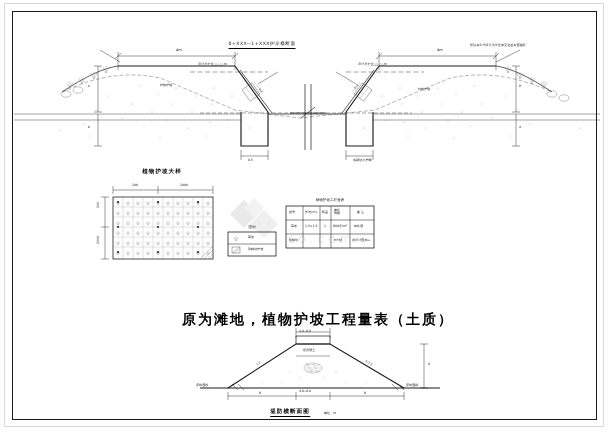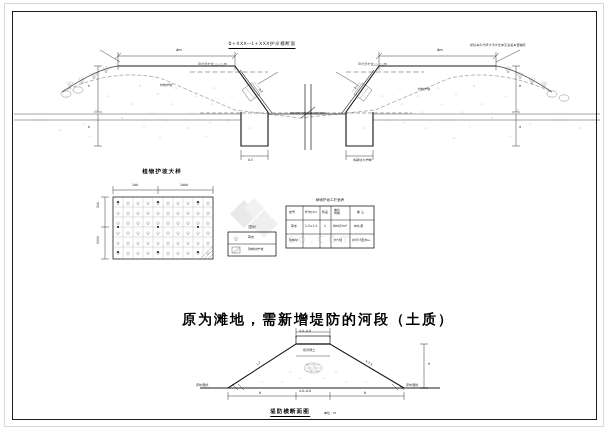--- a/index.html
+++ b/index.html
@@ -415,21 +415,21 @@
   <div class="t cn tiny" style="left:324px;top:225px;">1</div>
   <div class="t cn tiny" style="left:333px;top:225px;">800元/m²</div>
   <div class="t cn tiny" style="left:354px;top:225px;">绿化用</div>
 
   <div class="t cn tiny" style="left:289px;top:239px;">预制块</div>
   <div class="t cn tiny" style="left:305px;top:239px;"></div>
   <div class="t cn tiny" style="left:324px;top:239px;"></div>
   <div class="t cn tiny" style="left:334px;top:239px;">m²/块</div>
   <div class="t cn tiny" style="left:352px;top:239px;">按设计图加工</div>
 
-  <div class="t cn ttl-main" style="left:318px;top:312px;transform:translateX(-50%);">原为滩地，需新增堤防的河段（土质）</div>
+  <div class="t cn ttl-main" style="left:318px;top:312px;transform:translateX(-50%);">原为滩地，植物护坡工程量表（土质）</div>
 
   <svg width="610" height="432">
 
     <path class="ln ln15" d="M 200,388 L 440,388"></path>
 
     <path class="ln ln15" d="M 228,388 L 296,344 L 330,344 L 404,388"></path>
 
     <rect x="296" y="336" width="34" height="8" class="ln ln1"></rect>
 
     <path class="thin" d="M 296,356 L 330,356"></path>

